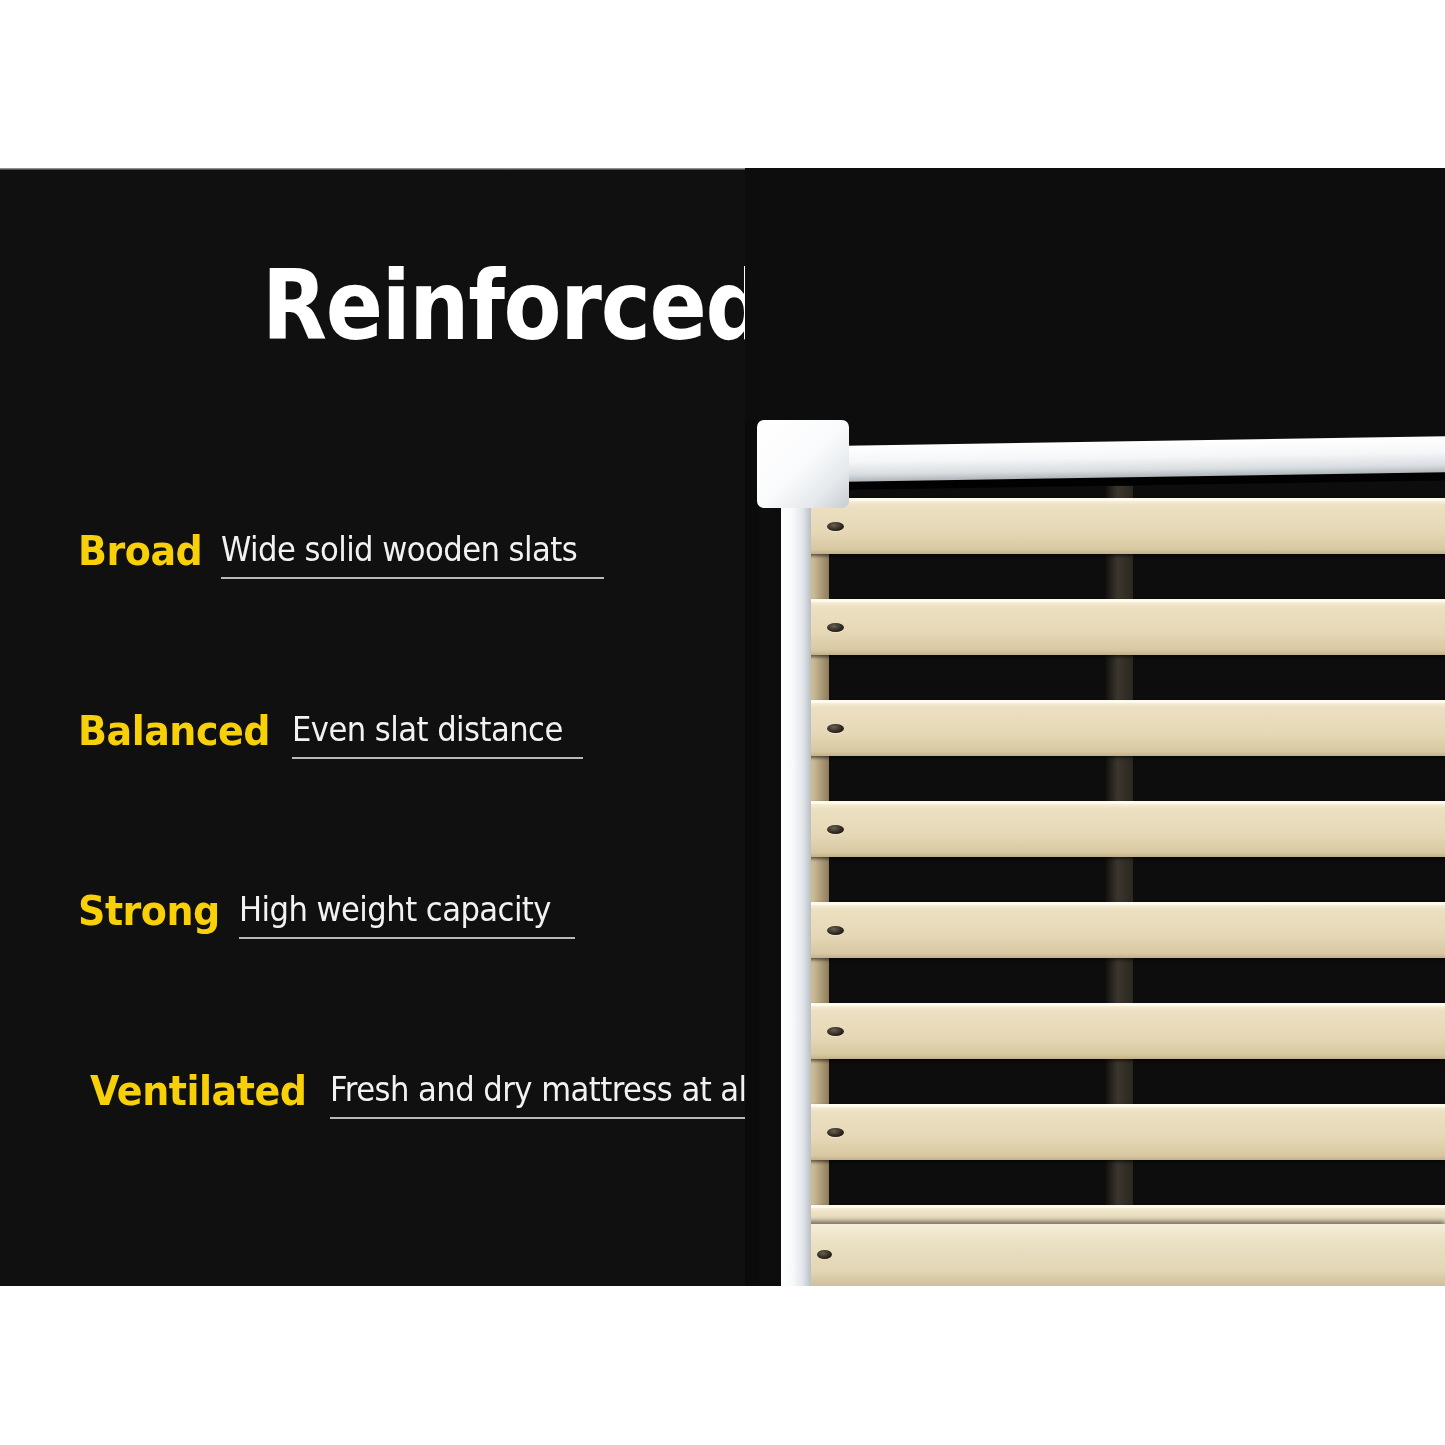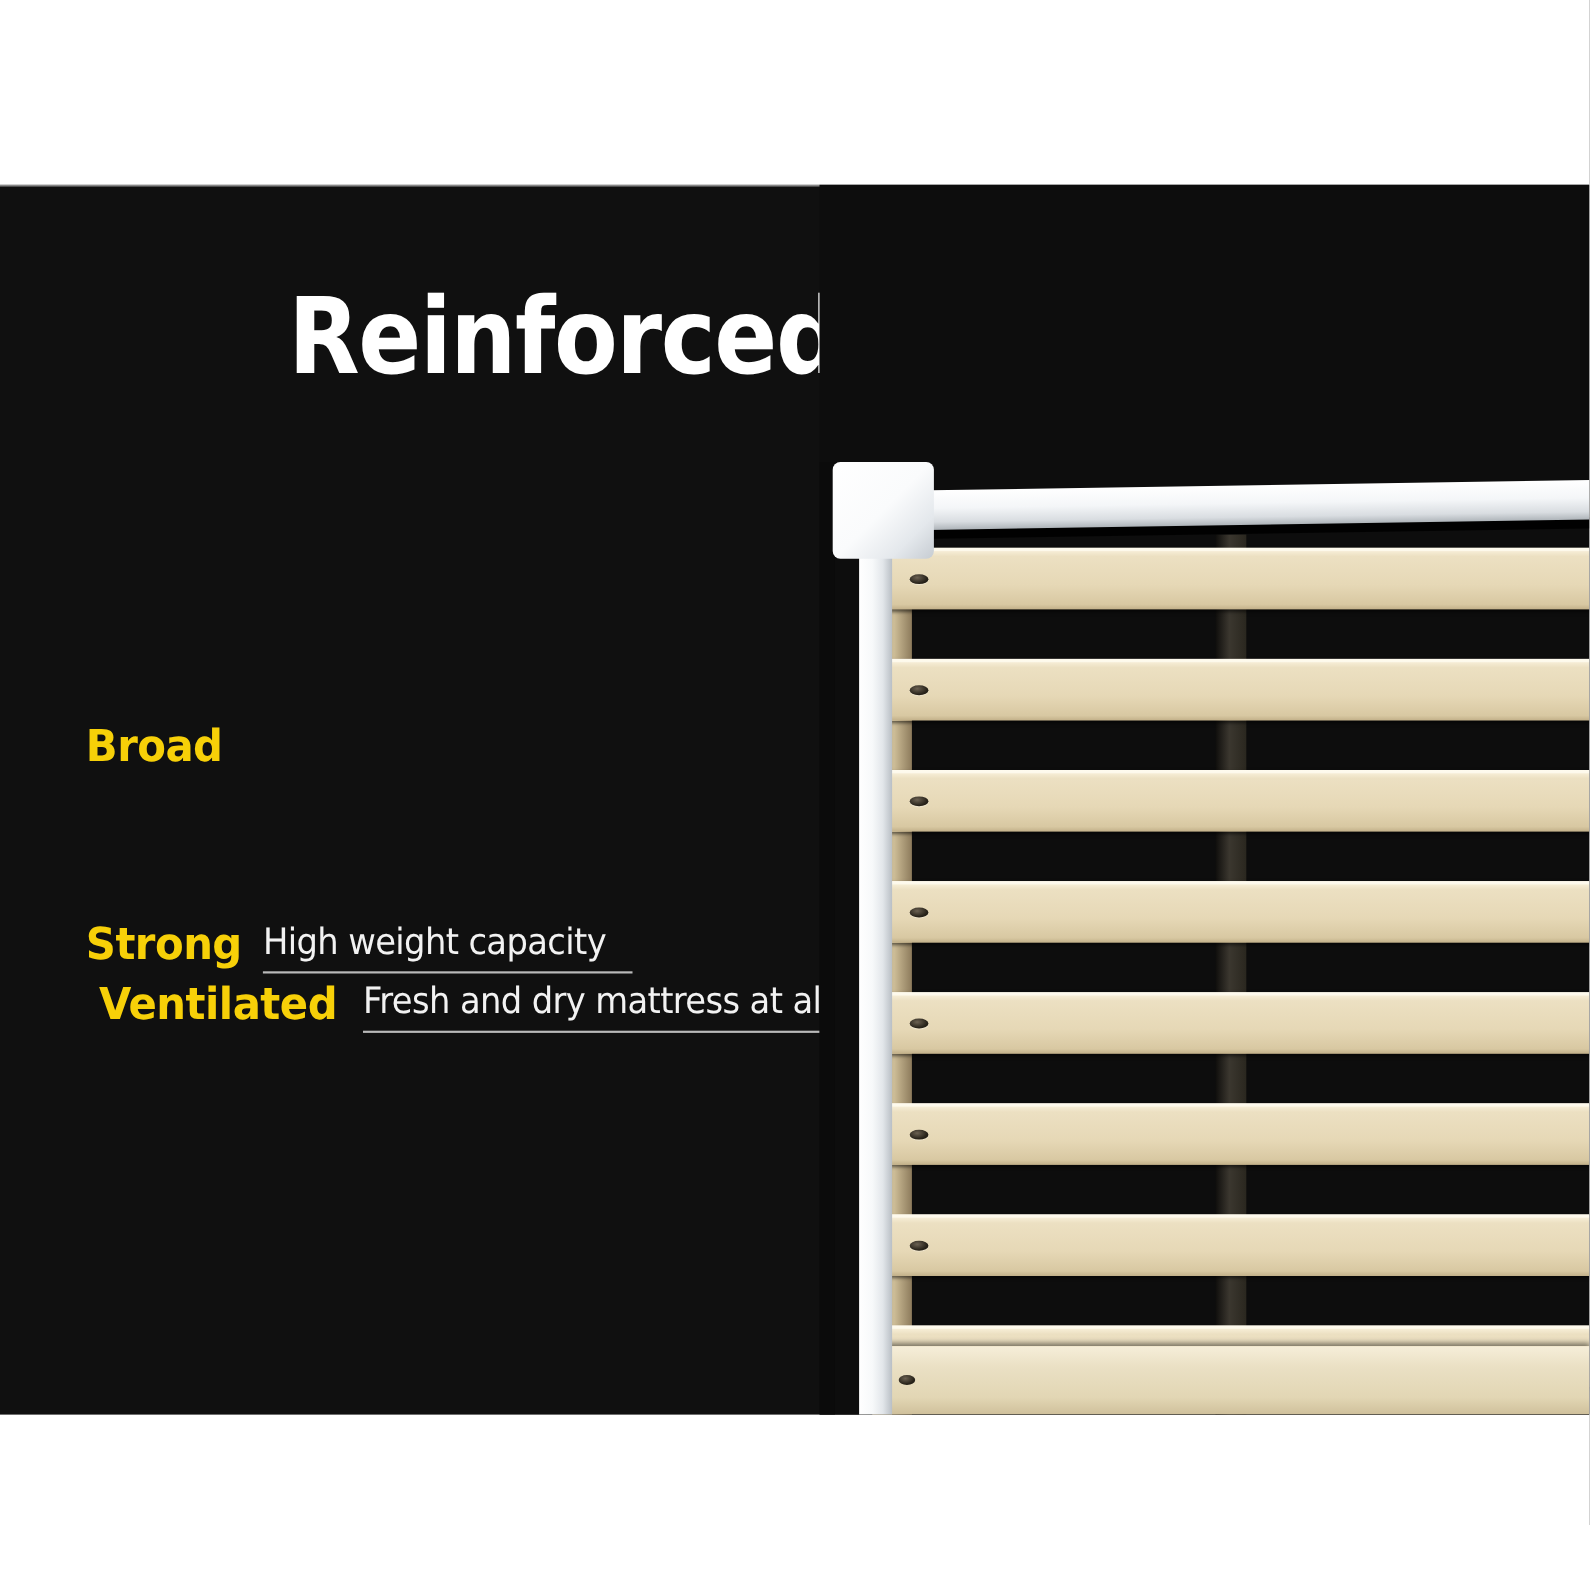--- a/index.html
+++ b/index.html
@@ -62,21 +62,21 @@
   .features {
     position: absolute;
     left: 78px;
     top: 525px;
     width: 700px;
   }
   .feature-row {
     position: relative;
     height: 180px;
     display: flex;
-    align-items: flex-end;
+    align-items: flex-start;
   }
   .feature-row:last-child { height: auto; margin-left: 12px; }
 
   .feature-label {
     color: #f7d008;
     font-family: "DejaVu Sans", "Liberation Sans", sans-serif;
     font-weight: bold;
     font-size: 40px;
     line-height: 52px;
     letter-spacing: -0.5px;
@@ -273,22 +273,33 @@
   <div class="panel">
     <div class="panel-topline"></div>
   </div>
 
   <div class="headline">Reinforced thick slats</div>
 
   <div class="features">
 
     <div class="feature-row">
       <div class="feature-label">Broad</div>
-    </div>
-
+      <div class="feature-desc-wrap">
+        <span class="feature-desc">Wide solid wooden slats</span>
+        <div class="feature-underline"></div>
+      </div>
+    </div>
+
+    <div class="feature-row">
+      <div class="feature-label">Balanced</div>
+      <div class="feature-desc-wrap">
+        <span class="feature-desc">Even slat distance</span>
+        <div class="feature-underline"></div>
+      </div>
+    </div>
 
     <div class="feature-row">
       <div class="feature-label">Strong</div>
       <div class="feature-desc-wrap">
         <span class="feature-desc">High weight capacity</span>
         <div class="feature-underline"></div>
       </div>
     </div>
 
     <div class="feature-row">

